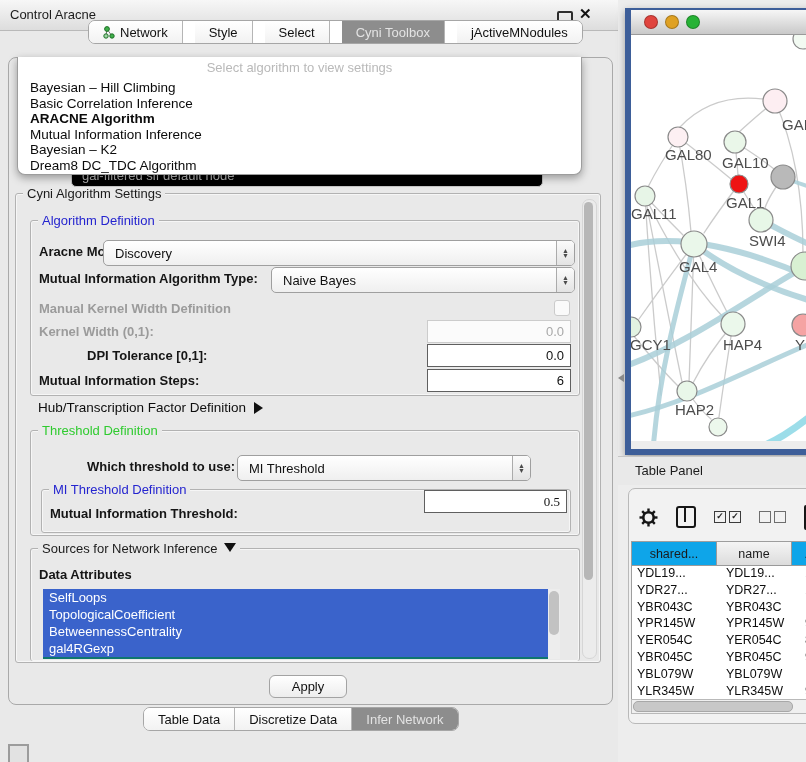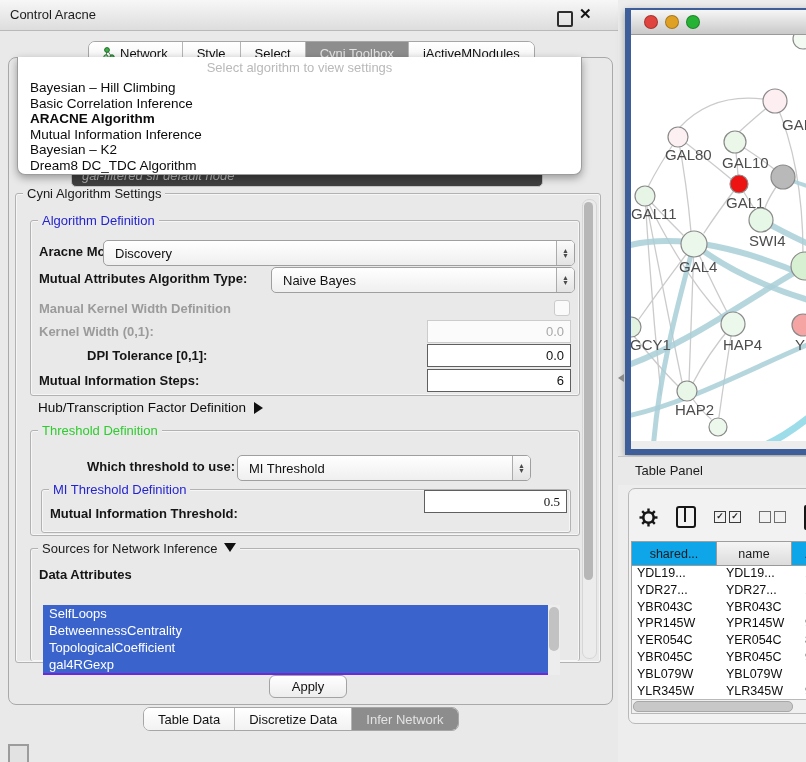--- a/index.html
+++ b/index.html
@@ -6,32 +6,32 @@
   .screen{position:relative;width:806px;height:762px;overflow:hidden;background:#ececec;
           font-family:"Liberation Sans",sans-serif;color:#1b1b1b;}
   
   .cp{position:absolute;left:0;top:0;width:618px;height:762px;background:#e9e9e9;border-right:1px solid #c9c9c9;}
   .cp-titlebar{position:absolute;left:0;top:0;width:100%;height:30px;
      background:linear-gradient(#f7f7f7,#dddddd);border-bottom:1px solid #b9b9b9;}
   .cp-title{position:absolute;left:10px;top:7px;font-size:13px;color:#1c1c1c;}
   .win-float{position:absolute;left:557px;top:11px;width:12px;height:12px;border:2px solid #2d2d2d;border-radius:2px;}
   .win-close{position:absolute;left:579px;top:5px;font-size:15px;font-weight:bold;color:#111;}
   
-  .cp-tabs{position:absolute;left:88px;top:41px;height:22px;display:flex;
-     border:1px solid #a6a6a6;border-radius:7px;overflow:hidden;background:#ffffff;font-size:13px;}
+  .cp-tabs{position:absolute;left:88px;top:20px;height:22px;display:flex;
+     border:1px solid #a6a6a6;border-radius:7px;overflow:hidden;background:#ffffff;font-size:13px;gap:12px;}
   .tab{display:flex;align-items:center;gap:5px;padding:0 14px;background:linear-gradient(#ffffff,#f2f2f2);
      border-right:1px solid #b5b5b5;color:#111;}
   .tab:last-child{border-right:none;}
   .tab.sel{background:#8d8d8d;color:#e3e3e3;}
   
   .cp-content{position:absolute;left:8px;top:57px;width:603px;height:646px;background:#e9e9e9;
      border:1px solid #a9a9a9;border-radius:8px;}
   
   .bg-combo{position:absolute;left:62px;top:107px;width:460px;height:20px;border:1px solid #c6c6c6;
-     border-radius:5px;background:#404040;color:#b5b5b5;font-size:13px;line-height:19px;padding-left:10px;z-index:1;font-style:italic;}
+     border-radius:5px;background:#000000;color:#b5b5b5;font-size:13px;line-height:19px;padding-left:10px;z-index:1;}
   
   .popup{position:absolute;left:17px;top:57px;width:563px;height:117px;background:#ffffff;
      border:1px solid #9d9d9d;border-top:none;border-radius:0 0 8px 8px;z-index:40;
      box-shadow:0 3px 8px rgba(0,0,0,.35);}
   .popup-placeholder{height:20px;text-align:center;color:#b9b9b9;font-size:13px;padding-top:3px;}
   .popup-item{font-size:13.5px;line-height:15.6px;padding-left:12px;color:#0b0b0b;white-space:nowrap;}
   .popup-item.bold{font-weight:bold;}
   
   .group{position:absolute;border:1px solid #b2b2b2;border-radius:3px;box-shadow:inset 0 0 0 1px #f6f6f6;}
   .legend{position:absolute;top:-8px;left:7px;background:#e9e9e9;padding:0 4px;font-size:13px;white-space:nowrap;}
@@ -49,21 +49,21 @@
   
   .field{position:absolute;height:21px;border:1px solid #5f5f5f;background:#ffffff;font-size:13px;
      text-align:right;padding:0 6px 0 0;font-family:"Liberation Sans",sans-serif;color:#111;}
   .field.dis{border:1px solid #cccccc;background:#fbfbfb;color:#a8a8a8;}
   .checkbox{position:absolute;width:14px;height:14px;border:1px solid #cbcbcb;border-radius:3px;background:#fafafa;}
   .tri-right{display:inline-block;width:0;height:0;border-left:9px solid #111;border-top:6px solid transparent;
      border-bottom:6px solid transparent;margin-left:8px;vertical-align:-2px;}
   .tri-down{display:inline-block;width:0;height:0;border-top:9px solid #111;border-left:6px solid transparent;
      border-right:6px solid transparent;margin-left:6px;vertical-align:1px;}
   
-  .attr-list{position:absolute;left:12px;top:40px;width:517px;height:70px;background:#6d28d9;overflow:hidden;margin-top:16px;}
+  .attr-list{position:absolute;left:12px;top:40px;width:517px;height:70px;background:#0f766e;overflow:hidden;}
   .attr-item{width:499px;height:17px;line-height:17px;background:#3a63cb;color:#ffffff;font-size:13px;padding-left:6px;}
   .attr-scroll{position:absolute;right:0;top:0;width:12px;height:70px;background:#ededed;}
   .attr-thumb{position:absolute;right:1px;top:2px;width:10px;height:44px;background:#c2c2c2;border-radius:5px;}
   
   .set-scroll{position:absolute;right:3px;top:5px;width:13px;height:458px;background:#ececec;
      border:1px solid #d6d6d6;border-radius:7px;}
   .set-thumb{position:absolute;left:1px;top:2px;width:9px;height:378px;background:#b7b7b7;border-radius:5px;}
   
   .apply-btn{position:absolute;left:260px;top:617px;width:78px;height:23px;border:1px solid #a3a3a3;
      border-radius:6px;background:linear-gradient(#ffffff,#ededed);font-size:13px;
@@ -155,21 +155,21 @@
 
         <div class="group" style="left:14px;top:26px;width:548px;height:174px;">
           <span class="legend blue">Algorithm Definition</span>
 
           <span class="lbl" style="left:8px;top:23px;">Aracne Mode:</span>
           <div class="combo" style="left:72px;top:19px;width:470px;">
             <span class="val">Discovery</span>
             <span class="step">▲<br>▼</span>
           </div>
 
-          <span class="lbl" style="left:8px;top:50px;">Mutual Attributes Algorithm Type:</span>
+          <span class="lbl" style="left:8px;top:50px;">Mutual Information Algorithm Type:</span>
           <div class="combo" style="left:240px;top:46px;width:302px;">
             <span class="val">Naive Bayes</span>
             <span class="step">▲<br>▼</span>
           </div>
 
           <span class="lbl dis" style="left:8px;top:80px;">Manual Kernel Width Definition</span>
           <span class="checkbox" style="left:523px;top:79px;"></span>
 
           <span class="lbl dis" style="left:8px;top:103px;">Kernel Width (0,1):</span>
           <input class="field dis" style="left: 396px; top: 99px; width: 136px;" value="0.0">
@@ -200,22 +200,22 @@
         </div>
 
         <div class="group" style="left:14px;top:354px;width:548px;height:112px;border-bottom:none;">
           <span class="legend">
             <span>Sources for Network Inference</span><span class="tri-down"></span>
           </span>
           <span class="lbl" style="left:8px;top:18px;">Data Attributes</span>
           <div class="attr-list">
             <div id="attr-items">
                 <div class="attr-item">SelfLoops</div>
+                <div class="attr-item">TopologicalCoefficient</div>
                 <div class="attr-item">BetweennessCentrality</div>
-                <div class="attr-item">TopologicalCoefficient</div>
                 <div class="attr-item">gal4RGexp</div>
               </div>
             <div class="attr-scroll">
                 <div class="attr-thumb"></div>
               </div>
           </div>
         </div>
       </div>
 
       <button class="apply-btn">Apply</button>

